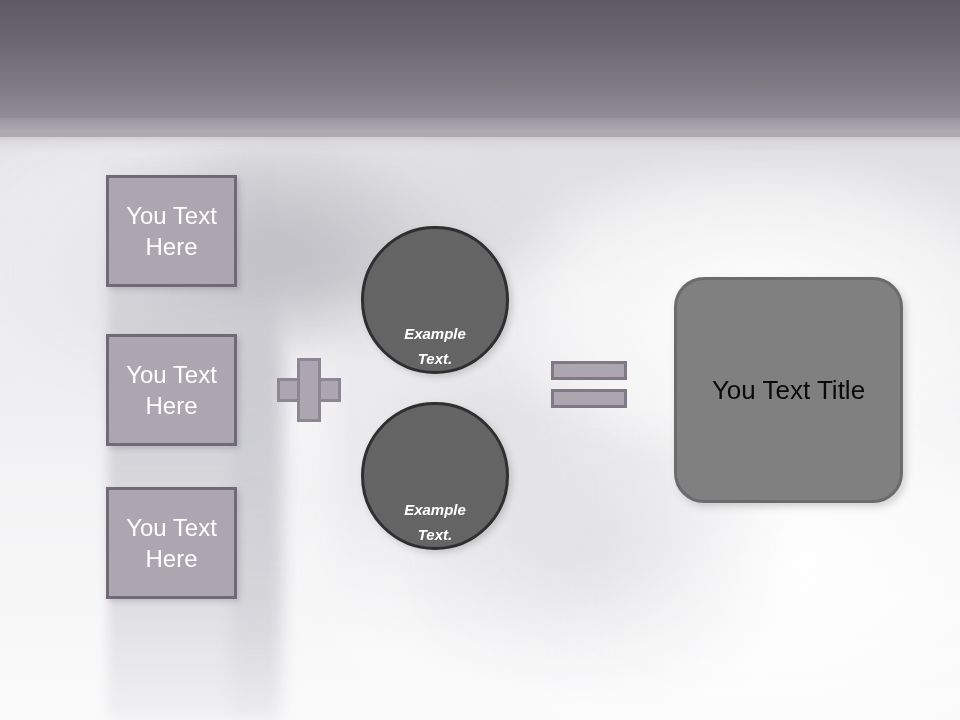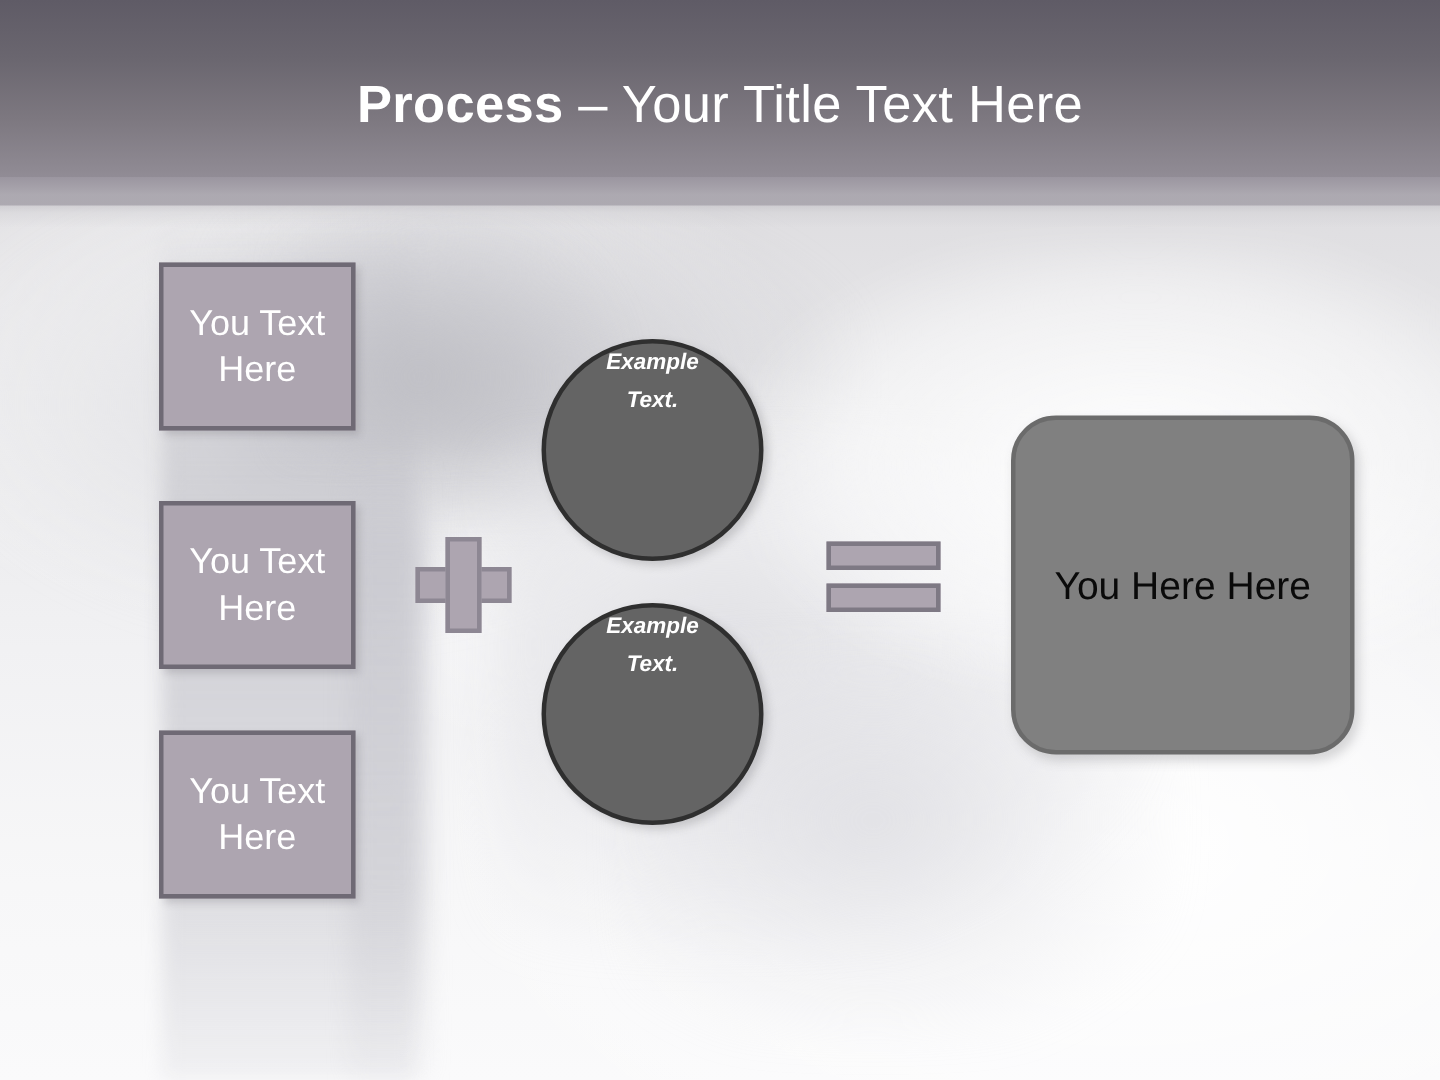--- a/index.html
+++ b/index.html
@@ -156,21 +156,21 @@
 
   
   .circle {
     position: absolute;
     width: 148px; height: 148px;
     border-radius: 50%;
     background: #646464;
     border: 3px solid #2f2f2f;
     box-sizing: border-box;
     display: flex;
-    align-items: flex-start;
+    align-items: flex-end;
     justify-content: center;
     text-align: center;
     color: #ffffff;
     font-size: 15px;
     font-weight: bold;
     font-style: italic;
     line-height: 25px;
     box-shadow: 3px 3px 6px rgba(90,90,95,0.25);
   }
   #circle-1 { left: 361px; top: 226px; }
@@ -222,23 +222,20 @@
   <div class="bg-cloud-b"></div>
   <div class="bg-tower"></div>
   <div class="bg-tower-2"></div>
   <div class="bg-plume"></div>
   <div class="bg-cloud-c"></div>
   <div class="bg-mid-wisp"></div>
   <div class="bg-soft-right"></div>
 
   <div class="header-band"></div>
   <div class="header-fade"></div>
-  <div class="slide-title">
-    <span class="t-bold">Process</span><span class="t-light"> – Your Title Text Here</span>
-  </div>
 
   <div class="left-box" id="left-box-1">
     <span class="bx-text">
       <span>You Text</span><br>
       <span>Here</span>
     </span>
   </div>
 
   <div class="left-box" id="left-box-2">
     <span class="bx-text">
@@ -273,16 +270,16 @@
       <span>Text.</span>
     </span>
   </div>
 
   <div class="equals-wrap">
     <div class="equals-bar top"></div>
     <div class="equals-bar bottom"></div>
   </div>
 
   <div class="result-box">
-    <span>You Here Here</span>
+    <span>You Text Title</span>
   </div>
 
 </div>
 
 </body></html>

